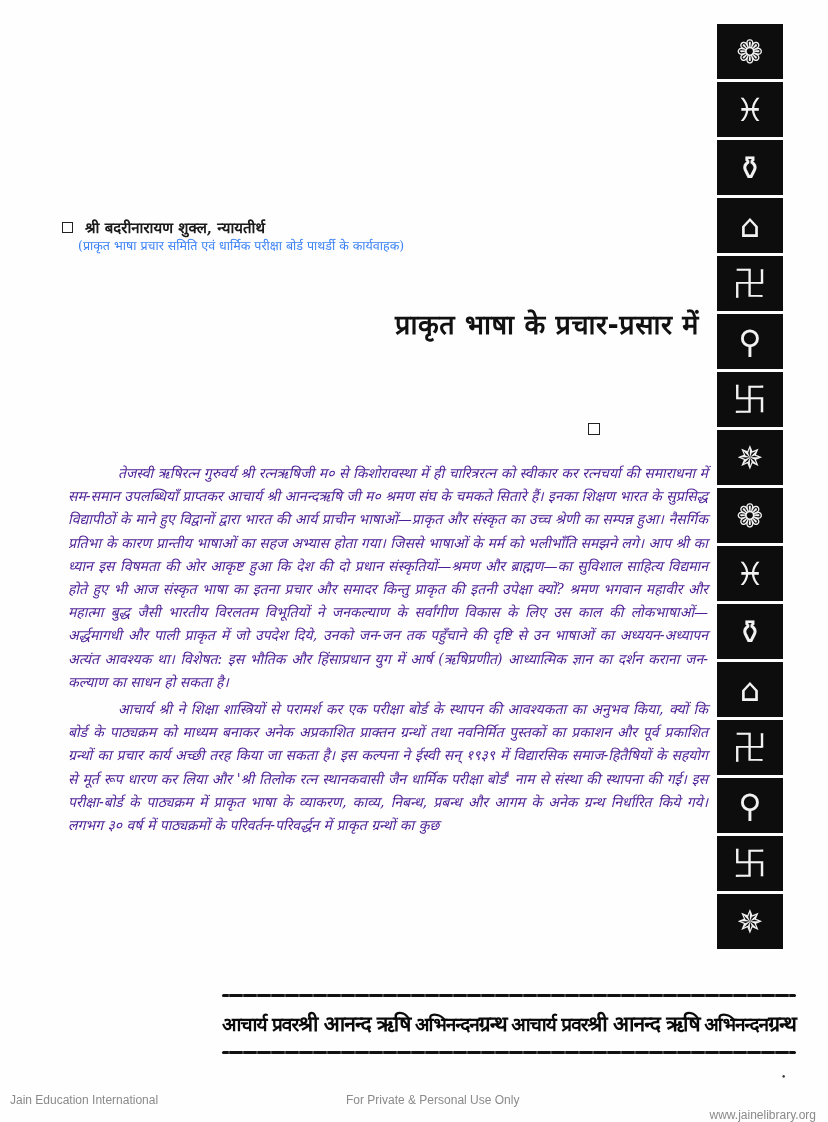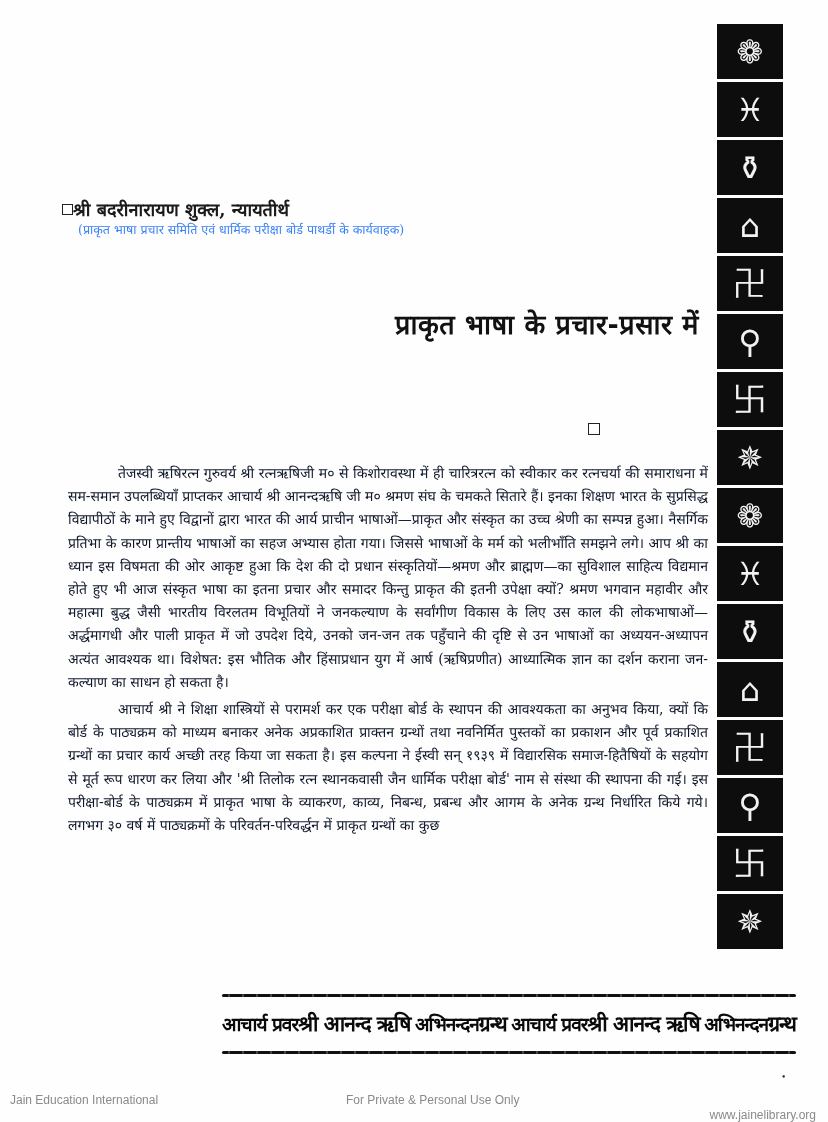--- a/index.html
+++ b/index.html
@@ -3,32 +3,32 @@
   <meta charset="utf-8">
   <style>
     * { box-sizing: border-box; margin: 0; padding: 0; }
     html, body { width: 828px; height: 1122px; background: #ffffff; overflow: hidden; }
     body { position: relative; font-family: "DejaVu Serif", serif; color: #1a1a1a; }
 
     .page { position: absolute; left: 0; top: 0; width: 828px; height: 1122px; background: #fefefe; }
 
     
     .author-block { position: absolute; left: 62px; top: 197px; }
-    .author-line { display: flex; align-items: center; gap: 0; font-size: 18px; font-weight: bold; }
+    .author-line { display: flex; align-items: center; gap: 12px; font-size: 15px; font-weight: bold; margin-top: 20px; }
     .box-mark { display: inline-block; width: 11px; height: 11px; border: 1.6px solid #222; }
     .author-name { font-weight: bold; }
     .author-role { font-size: 12.5px; margin-left: 16px; margin-top: 0; color: #3b82f6; }
 
     
     .title-block { position: absolute; left: 315px; top: 302px; width: 384px; text-align: right; }
     .title-line { font-family: "DejaVu Sans", sans-serif; font-weight: bold; font-size: 27px; line-height: 46px; color: #111; letter-spacing: 0.5px; }
     .title-box { position: absolute; left: 588px; top: 423px; width: 12px; height: 12px; border: 1.8px solid #222; }
 
     
-    .body-text { position: absolute; left: 68px; top: 462px; width: 640px; font-size: 14px; line-height: 23.2px; text-align: justify; text-align-last: left; color: #0f172a; }
+    .body-text { position: absolute; left: 68px; top: 462px; width: 640px; font-size: 14px; line-height: 23.2px; text-align: justify; text-align-last: left; color: #4c1d95; font-style: italic; }
     .para { text-indent: 50px; margin-bottom: 4px; }
 
     
     .symbol-strip { position: absolute; left: 717px; top: 24px; width: 66px; display: flex; flex-direction: column; gap: 3px; }
     .symbol-tile { width: 66px; height: 55px; background: #0d0d0d; display: flex; align-items: center; justify-content: center; color: #f2f2f2; font-size: 32px; font-family: "DejaVu Sans", sans-serif; }
 
     
     .banner { position: absolute; left: 222px; top: 988px; width: 574px; height: 68px; }
     .banner-edge { position: absolute; left: 0; width: 100%; height: 3px; background: repeating-linear-gradient(90deg, #111 0 6px, #444 6px 8px, #111 8px 14px); border-radius: 2px; }
     .banner-edge.top { top: 6px; }

